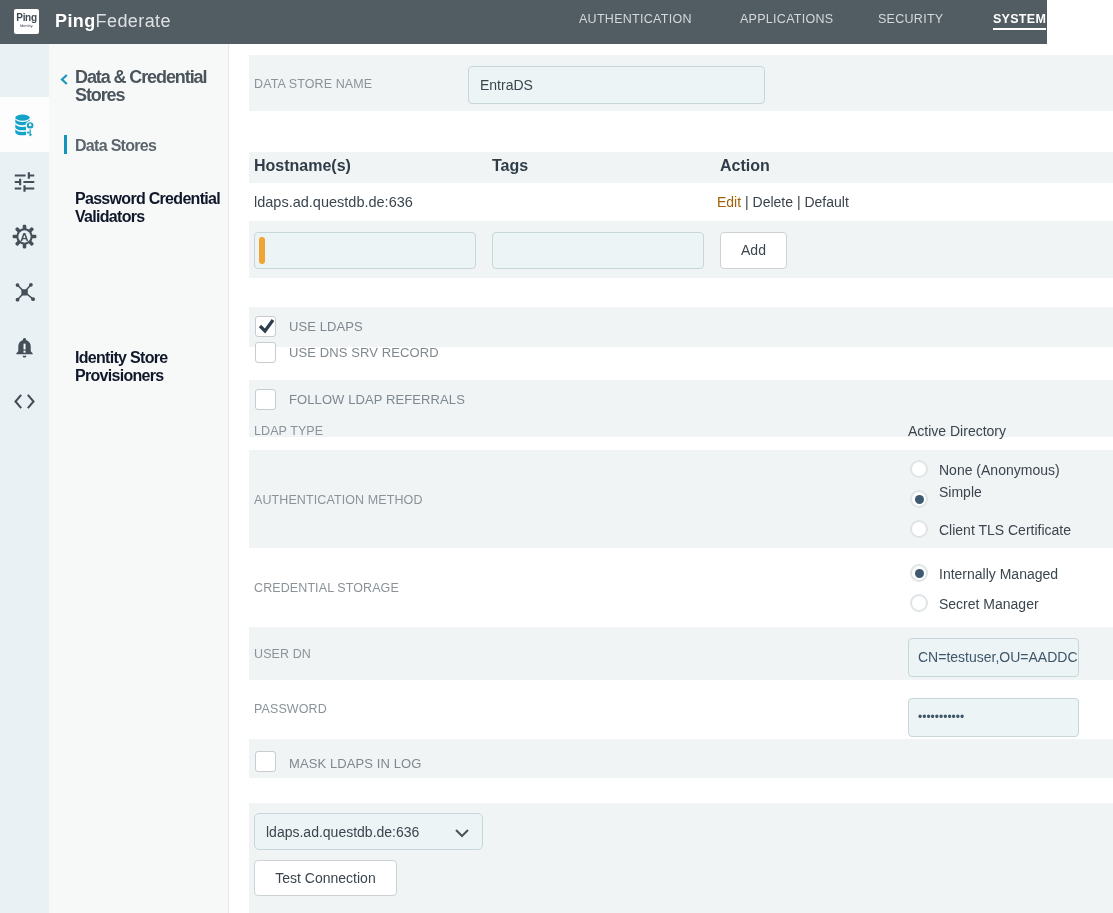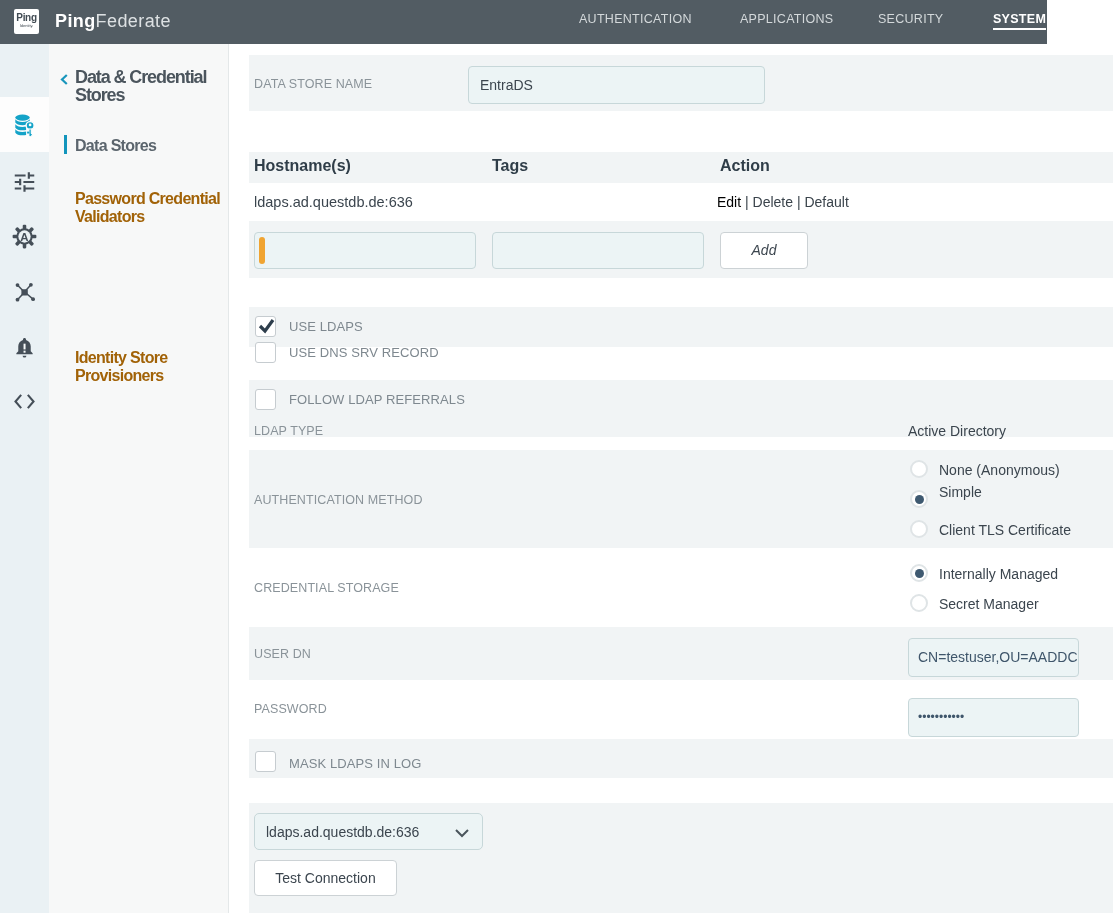--- a/index.html
+++ b/index.html
@@ -25,21 +25,21 @@
 .ricon { position:absolute; left:0; width:49px; text-align:center; }
 
 
 .sidenav { position:absolute; left:49px; top:44px; width:180px; height:869px; background:#f7f8f8;
   border-right:1px solid #e4e8e9; }
 .snhead { position:absolute; left:26px; top:25px; width:156px; font-size:18px; font-weight:bold;
   line-height:17.5px; color:#4b555d; letter-spacing:-1.1px; }
 .snchev { position:absolute; left:10.5px; top:29.5px; }
 .snbar { position:absolute; left:15px; top:91px; width:3px; height:19px; background:#1295bc; }
 .snitem { position:absolute; left:26px; width:156px; font-size:16px; font-weight:bold;
-  line-height:18.4px; color:#a16207; letter-spacing:-0.7px; }
+  line-height:18.4px; color:#0f172a; letter-spacing:-0.7px; }
 .sn1 { top:92.5px; color:#5b656d; }
 .sn2 { top:145.5px; }
 .sn3 { top:215.5px; }
 .sn4 { top:305px; }
 
 
 .row { position:absolute; left:249px; width:864px; }
 .gray { background:#f1f4f5; }
 .lbl { position:absolute; left:5px; font-size:12.5px; color:#8a9399; letter-spacing:0.1px; }
 .val { font-size:14px; color:#3b454e; }
@@ -62,21 +62,21 @@
 #rowA .inp { left:219px; top:11px; width:297px; height:38px; }
 
 
 #rowB { top:152px; height:31px; }
 #rowB span { position:absolute; top:5px; font-size:16px; font-weight:bold; color:#2f3d48; }
 
 
 #rowC { top:183px; height:38px; }
 #rowC .val { position:absolute; left:5px; top:11px; }
 #rowC .act { position:absolute; left:468px; top:11px; font-size:14px; color:#3a434b; }
-#rowC .act a { color:#000000; text-decoration:none;margin-top:16px; }
+#rowC .act a { color:#a16207; text-decoration:none;margin-top:16px; }
 
 
 #rowD { top:221px; height:57px; }
 #rowD .inp { top:11px; height:37px; }
 .reqbar { position:absolute; left:4px; top:4px; width:6px; height:27px; border-radius:3px; background:#f0a431; }
 
 
 #rowE { top:307px; height:40px; } #rowE .cb { top:9px; } #rowE .cblbl { top:12px; }
 #rowF { top:333px; height:39px; } #rowF .cb { top:9px; } #rowF .cblbl { top:12px; }
 #rowG { top:380px; height:57px; } #rowG .cb { top:9px; } #rowG .cblbl { top:12px; }
@@ -204,21 +204,21 @@
 <div class="row" id="rowC">
   <span class="val" style="font-size:14.5px">ldaps.ad.questdb.de:636</span>
   <span class="act"><a>Edit</a> | Delete | Default</span>
 </div>
 
 <div class="row gray" id="rowD">
   <div class="inp" style="left:5px;width:222px;">
       <span class="reqbar"></span>
     </div>
   <div class="inp" style="left:243px;width:212px;"></div>
-  <div class="btn" style="left:471px;top:11px;width:88px;height:37px;line-height:35px;font-style:italic;">Add</div>
+  <div class="btn" style="left:471px;top:11px;width:67px;height:37px;line-height:35px;">Add</div>
 </div>
 
 <div class="row gray" id="rowE">
   <span class="cb">
       <svg class="checksvg" width="19" height="18" viewBox="0 0 19 18">
         <path d="M3 9 l5 5 l8 -11" fill="none" stroke="#2e3e4c" stroke-width="3.2"></path>
       </svg>
     </span>
   <span class="cblbl">USE LDAPS</span>
 </div>

